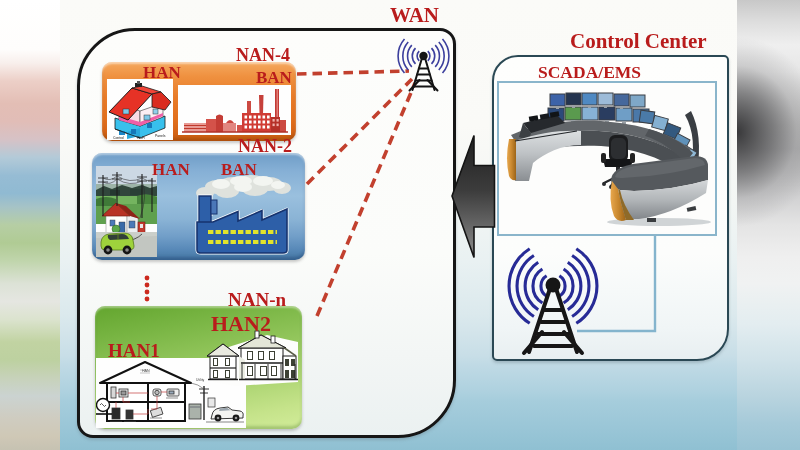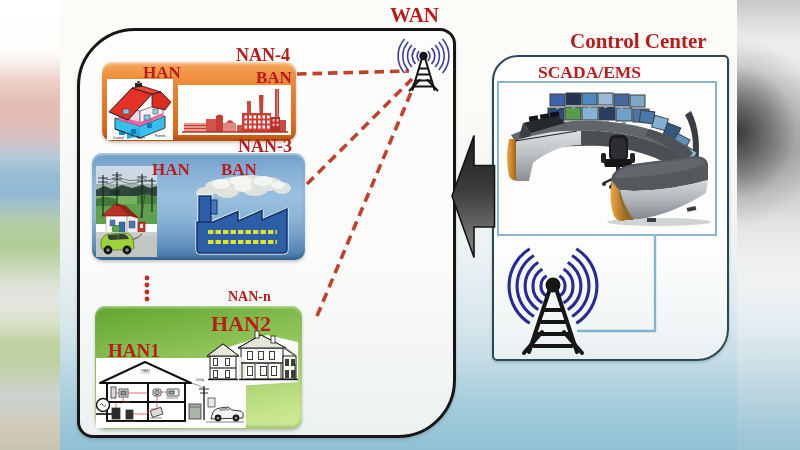--- a/index.html
+++ b/index.html
@@ -414,22 +414,22 @@
           <line x1="90" y1="34" x2="90" y2="49"></line>
 <line x1="34" y1="49.5" x2="93" y2="49.5" stroke-width="1.6"></line>
 <line x1="3" y1="49.5" x2="33" y2="49.5" stroke-width="1.4"></line>
 </g>
 </svg></div>
 
 <div class="abs lbl" style="left:390px;top:5px;font-size:21px;">WAN</div>
 <div class="abs lbl" style="left:570px;top:31px;font-size:21px;">Control Center</div>
 <div class="abs lbl" style="left:530px;top:64px;font-size:17.5px;margin-left:8px;">SCADA/EMS</div>
 <div class="abs lbl" style="left:236px;top:46px;font-size:18px;">NAN-4</div>
-<div class="abs lbl" style="left:238px;top:137px;font-size:18px;">NAN-3</div>
-<div class="abs lbl" style="left:228px;top:290px;font-size:14px;text-align:center;">NAN-n</div>
+<div class="abs lbl" style="left:238px;top:137px;font-size:18px;">NAN-2</div>
+<div class="abs lbl" style="left:228px;top:290px;font-size:19px;text-align:center;">NAN-n</div>
 <div class="abs lbl" style="left:143px;top:64px;font-size:17px;">HAN</div>
 <div class="abs lbl" style="left:256px;top:69px;font-size:17px;">BAN</div>
 <div class="abs lbl" style="left:152px;top:161px;font-size:17px;">HAN</div>
 <div class="abs lbl" style="left:221px;top:161px;font-size:17px;">BAN</div>
 <div class="abs lbl" style="left:211px;top:313px;font-size:22px;">HAN2</div>
 <div class="abs lbl" style="left:108px;top:341px;font-size:19px;">HAN1</div>
 
 <svg id="svg-top" class="abs" viewBox="0 0 800 450">
 
   <g stroke="#c2402e" stroke-width="3.6" stroke-dasharray="9.5 6" fill="none">

